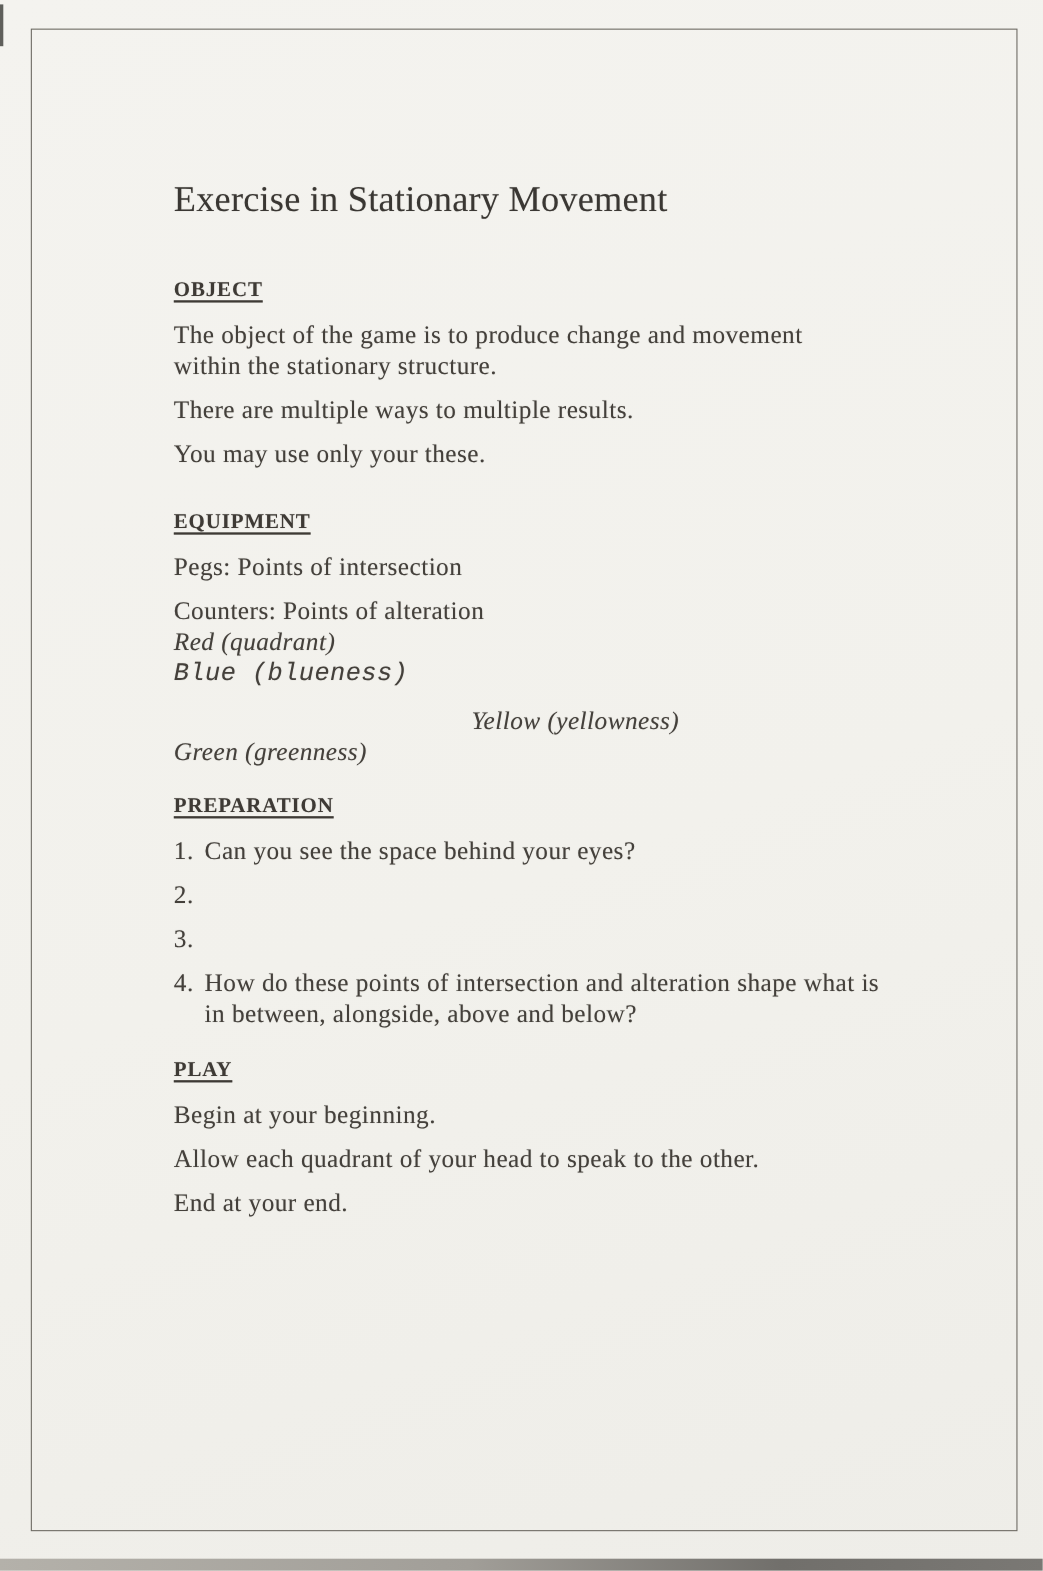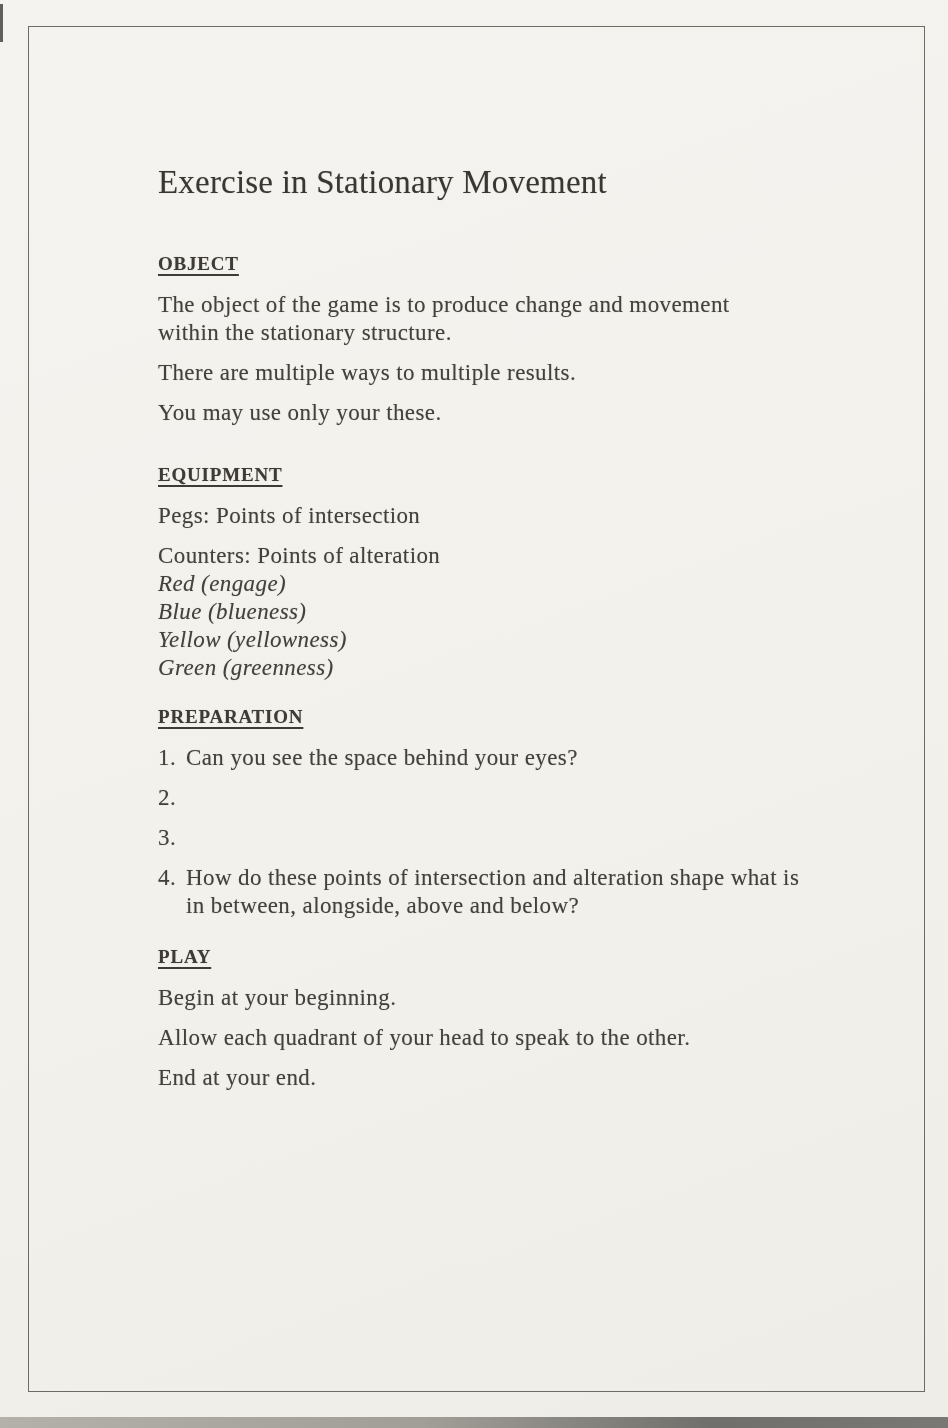--- a/index.html
+++ b/index.html
@@ -111,23 +111,23 @@
       <div class="para">The object of the game is to produce change and movement
 within the stationary structure.</div>
       <div class="para">There are multiple ways to multiple results.</div>
       <div class="para">You may use only your these.</div>
     </div>
 
     <div class="section">
       <div class="heading">EQUIPMENT</div>
       <div class="para">Pegs: Points of intersection</div>
       <div class="para" style="margin-bottom:0;">Counters: Points of alteration</div>
-      <div class="para ital" style="margin-bottom:0;">Red (engage)</div>
-      <div class="para ital" style="margin-bottom:0;">Blue (blueness)</div>
-      <div class="para ital" style="margin-bottom:0;">Yellow (yellowness)</div>
+      <div class="para ital" style="margin-bottom:0;">Red (quadrant)</div>
+      <div class="para ital" style="margin-bottom:16px;font-family:Liberation Mono, monospace;">Blue (blueness)</div>
+      <div class="para ital" style="margin-bottom:0;text-align:center;">Yellow (yellowness)</div>
       <div class="para ital" style="margin-bottom:12px;">Green (greenness)</div>
     </div>
 
     <div class="section prep">
       <div class="heading">PREPARATION</div>
       <div class="prep-item">
         <span class="prep-num">1.</span>
         <span class="prep-text">Can you see the space behind your eyes?</span>
       </div>
       <div class="prep-item">

